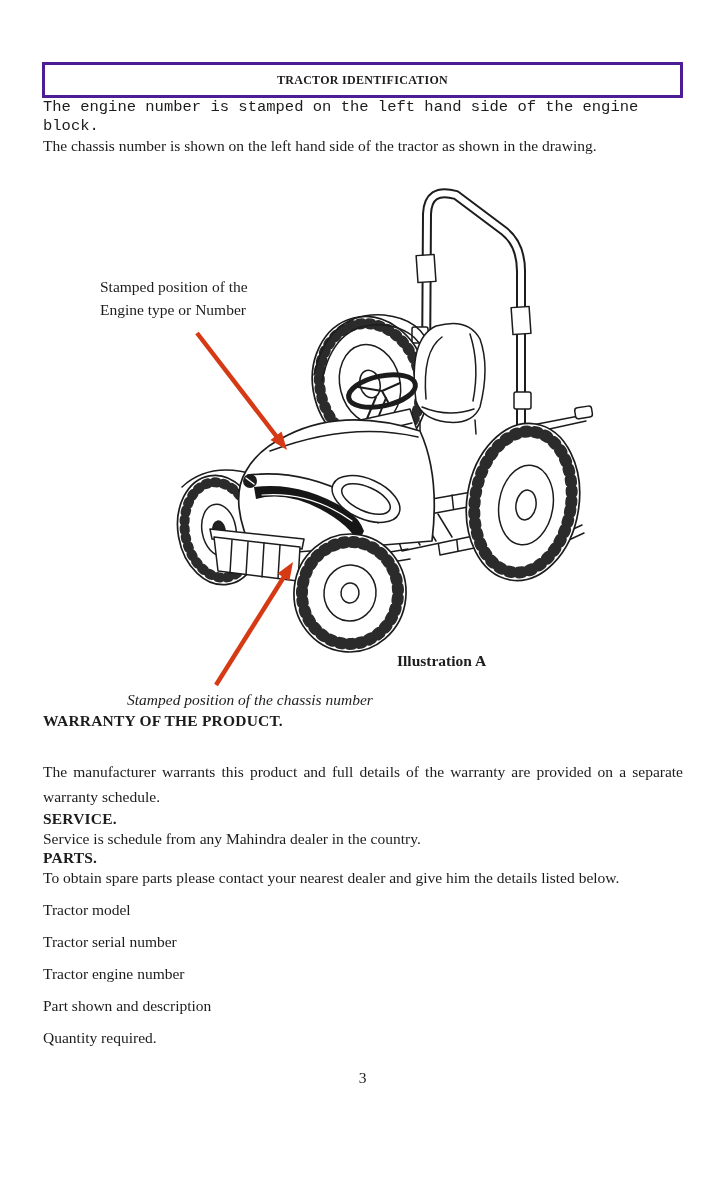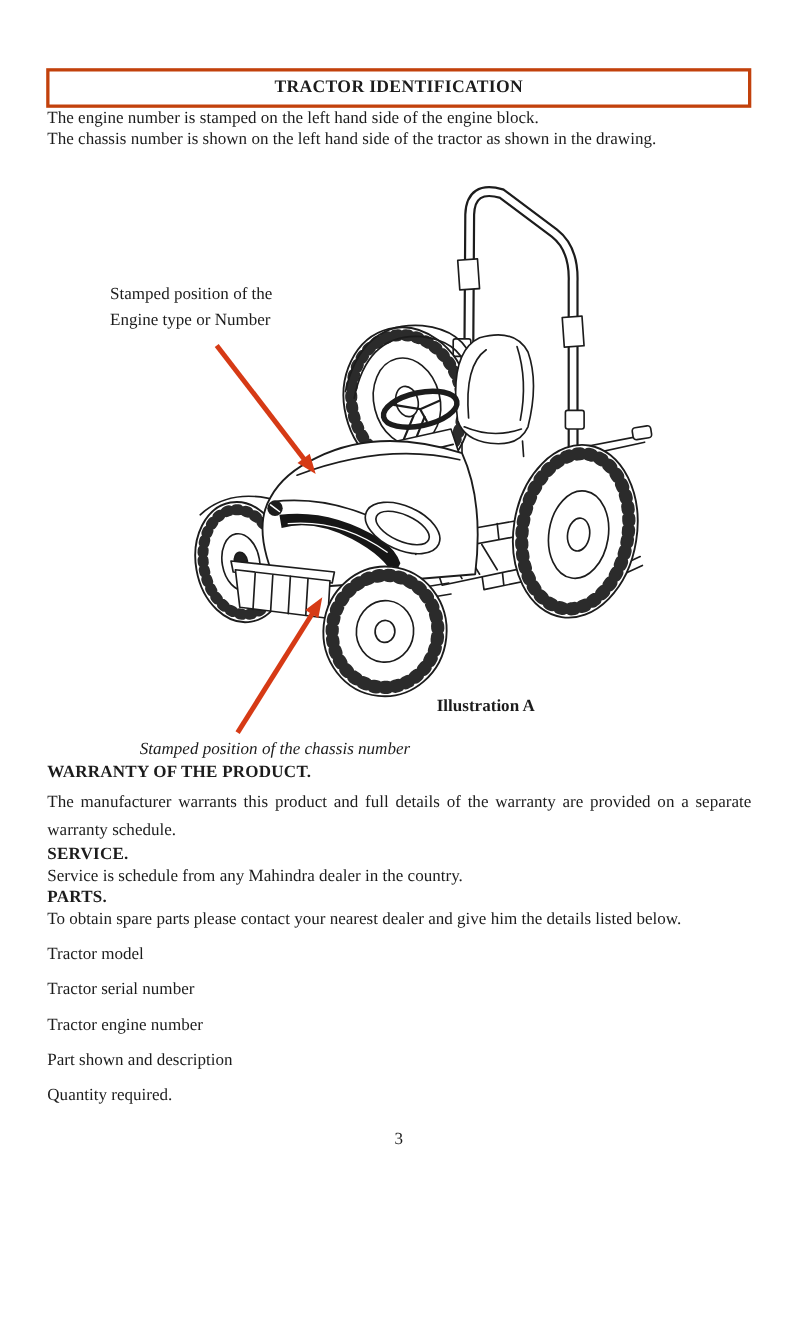--- a/index.html
+++ b/index.html
@@ -10,32 +10,32 @@
     font-family: "Liberation Serif", serif;
     font-size: 15.5px;
     line-height: 19px;
     padding-top: 62px;
     box-sizing: border-box;
     overflow: hidden;
     position: relative;
   }
   .title-box {
     margin: 0 42px;
-    border: 3px solid #c2410c;
+    border: 3px solid #4c1d95;
     height: 30px;
     line-height: 30px;
     text-align: center;
     font-weight: bold;
-    font-size: 16px;
+    font-size: 12px;
     letter-spacing: 0.3px;
   }
   p.body-text {
     margin: 0 42px 0 43px;
   }
-  .p1 { margin-top: 21px; }
+  .p1 { margin-top: 21px; font-family: Liberation Mono, monospace; }
   .p2 { margin-top: 15px; }
   .illustration {
     position: relative;
     height: 556px;
     width: 725px;
   }
   .illustration .label {
     position: absolute;
     font-size: 15.5px;
     line-height: 23px;
@@ -53,21 +53,21 @@
     margin: 0 42px 0 43px;
     font-size: 15.5px;
     font-weight: bold;
     line-height: 20px;
     letter-spacing: 0.2px;
   }
   .h-warranty { margin-top: 46px; }
   .h-service  { margin-top: 7px; }
   .h-parts    { margin-top: 13px; }
   p.just {
-    margin: 6px 42px 0 43px;
+    margin: 29px 42px 0 43px;
     line-height: 24.5px;
     text-align: justify;
   }
   .svc-body  { margin-top: 11px; }
   .parts-body{ margin-top: 13px; font-family: Liberation Serif, serif; }
   p.item { margin: 13px 42px 0 43px; }
   .page-num {
     margin-top: 21px;
     text-align: center;
     width: 725px;

